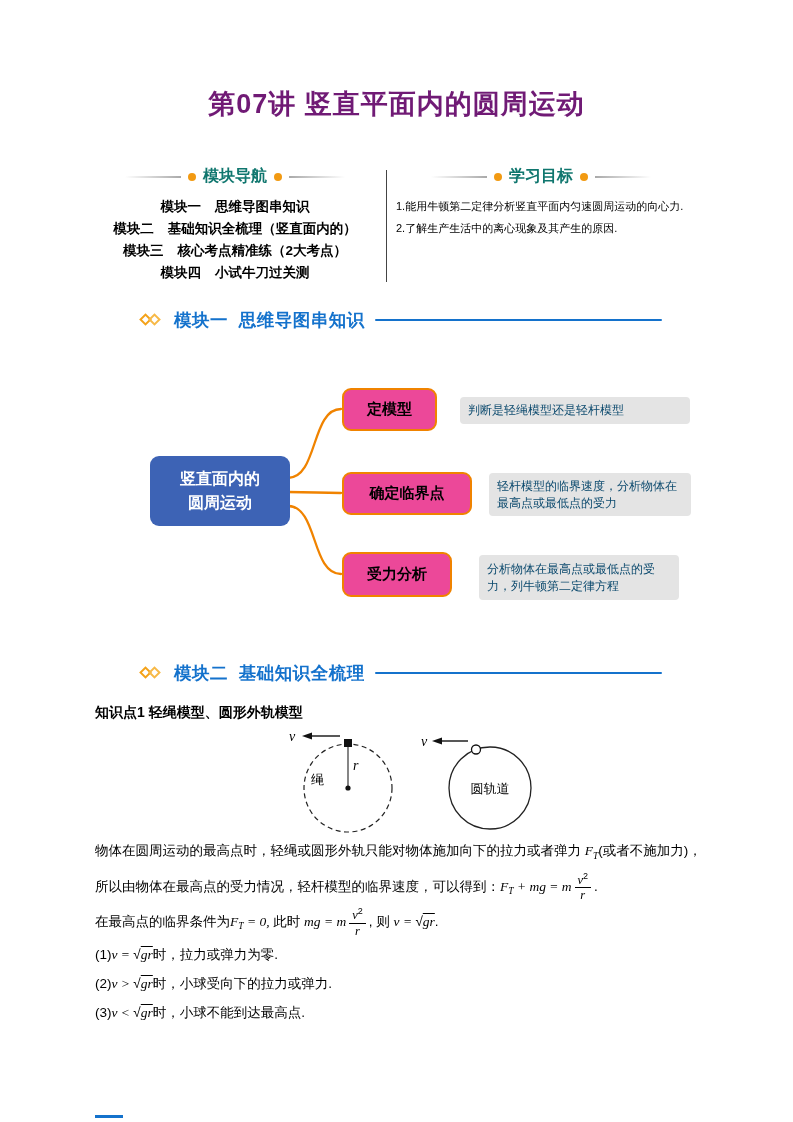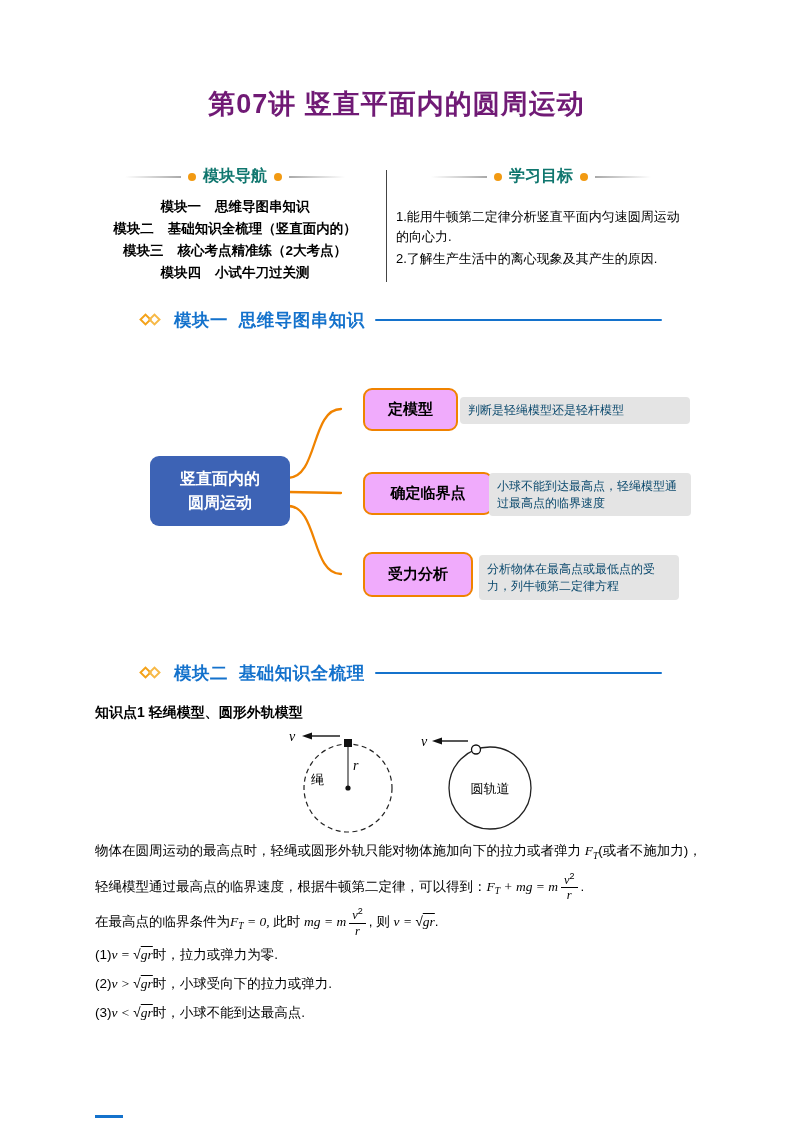--- a/index.html
+++ b/index.html
@@ -23,21 +23,21 @@
   .hline.r{ background:linear-gradient(to right,#a9a9a9,rgba(169,169,169,0)); }
   .dot{ width:8px; height:8px; border-radius:50%; background:#F29A12; flex:0 0 auto; }
   .col-title{ color:#0f766e; font-size:16px; font-weight:bold; }
 
   .nav-col{ left:88px; top:166px; width:294px; }
   .nav-items{ margin-top:9px; text-align:center; font-weight:bold; font-size:13.5px; }
   .nav-item{ line-height:22px; }
   .nav-label{ margin-right:14px; }
 
   .obj-col{ left:390px; top:166px; width:302px; }
-  .obj-items{ margin-top:20px; font-size:13px; line-height:20px; padding:0 6px; }
+  .obj-items{ margin-top:9px; font-size:11px; line-height:20px; padding:0 6px; }
   .obj-item{ margin-bottom:2px; }
 
   .v-divider{ left:386px; top:170px; width:1px; height:112px; background:#444; }
 
   
   .mod-header{ display:flex; align-items:center; gap:10px; }
   .dd{ position:relative; width:24px; height:17px; flex:0 0 auto; }
   .dd i{ position:absolute; top:3px; width:9px; height:9px; border:2.5px solid #F4A219; transform:rotate(45deg); }
   .dd i.a{ left:1px; }
   .dd i.b{ left:10px; border-color:#F7B947; }
@@ -47,23 +47,23 @@
   
   .mindmap{ left:95px; top:378px; width:612px; height:240px; }
   .mm-curves path{ stroke:#F08300; stroke-width:2.3; fill:none; stroke-linecap:round; }
   .mm-root{
     position:absolute; left:55px; top:78px; width:140px; height:70px;
     background:#3D63B5; border-radius:9px; color:#fff;
     display:flex; flex-direction:column; align-items:center; justify-content:center;
     font-size:16px; font-weight:600; line-height:24px;
   }
   .mm-node{
-    position:absolute; background:#f0abfc; border:2px solid #F08300; border-radius:9px;
+    position:absolute; background:#ec4899; border:2px solid #F08300; border-radius:9px;
     display:flex; align-items:center; justify-content:center;
-    font-size:15px; font-weight:600;margin-left:21px;
+    font-size:15px; font-weight:600;
   }
   .mm-node.n0{ left:247px; top:10px;  width:95px;  height:43px; }
   .mm-node.n1{ left:247px; top:94px;  width:130px; height:43px; }
   .mm-node.n2{ left:247px; top:174px; width:110px; height:45px; }
   .mm-note{
     position:absolute; background:#e4e4e4; border-radius:4px; color:#0c4a6e;
     font-size:12px; line-height:17px; padding:3px 8px;
     display:flex; align-items:center;
   }
   .mm-note.m0{ left:365px; top:19px;  width:230px; height:27px; }
@@ -142,21 +142,21 @@
     <path d="M193,128 C223,128 216,196 246,196"></path>
   </svg>
   <div class="mm-root">
     <span>竖直面内的</span>
     <span>圆周运动</span>
   </div>
   <div class="mm-node n0">定模型</div>
   <div class="mm-node n1">确定临界点</div>
   <div class="mm-node n2">受力分析</div>
   <div class="mm-note m0">判断是轻绳模型还是轻杆模型</div>
-  <div class="mm-note m1">小球不能到达最高点，轻绳模型通过最高点的临界速度</div>
+  <div class="mm-note m1">轻杆模型的临界速度，分析物体在最高点或最低点的受力</div>
   <div class="mm-note m2">分析物体在最高点或最低点的受力，列牛顿第二定律方程</div>
 </div>
 
 <div class="abs mod-header" style="left:140px; top:661px; width:522px;">
   <span class="dd">
       <i class="a"></i>
       <i class="b"></i>
     </span>
   <span class="mod-title">模块二  基础知识全梳理</span>
   <span class="mod-rule"></span>
@@ -182,21 +182,21 @@
   <line x1="48" y1="11" x2="21" y2="11" stroke="#111" stroke-width="1.4"></line>
   <polygon points="12,11 22,7.5 22,14.5" fill="#111"></polygon>
   <text x="1" y="16" class="svgvar">v</text>
   <text x="70" y="63" text-anchor="middle" class="svgtext">圆轨道</text>
 </svg>
 
 <div class="abs content">
 
   <p><span>物体在圆周运动的最高点时，轻绳或圆形外轨只能对物体施加向下的拉力或者弹力 </span><span class="mvar">F</span><sub class="mvar">T</sub><span>(或者不施加力)，</span></p>
 
-  <p><span>轻绳模型通过最高点的临界速度，根据牛顿第二定律，可以得到：</span><span class="mvar">F</span><sub class="mvar">T</sub><span class="mvar"> + mg = m</span><span class="frac"><span class="num"><span class="mvar">v</span><sup>2</sup></span><span class="den mvar">r</span></span><span>.</span></p>
+  <p><span>所以由物体在最高点的受力情况，轻杆模型的临界速度，可以得到：</span><span class="mvar">F</span><sub class="mvar">T</sub><span class="mvar"> + mg = m</span><span class="frac"><span class="num"><span class="mvar">v</span><sup>2</sup></span><span class="den mvar">r</span></span><span>.</span></p>
 
   <p><span>在最高点的临界条件为</span><span class="mvar">F</span><sub class="mvar">T</sub><span class="mvar"> = 0,</span><span> 此时 </span><span class="mvar">mg = m</span><span class="frac"><span class="num"><span class="mvar">v</span><sup>2</sup></span><span class="den mvar">r</span></span><span>, 则 </span><span class="mvar">v = </span><span class="sqrt"><span>√</span><span class="ol mvar">gr</span></span><span>.</span></p>
 
   <p><span>(1)</span><span class="mvar">v = </span><span class="sqrt"><span>√</span><span class="ol mvar">gr</span></span><span>时，拉力或弹力为零.</span></p>
 
   <p><span>(2)</span><span class="mvar">v &gt; </span><span class="sqrt"><span>√</span><span class="ol mvar">gr</span></span><span>时，小球受向下的拉力或弹力.</span></p>
 
   <p><span>(3)</span><span class="mvar">v &lt; </span><span class="sqrt"><span>√</span><span class="ol mvar">gr</span></span><span>时，小球不能到达最高点.</span></p>
 
 </div>

